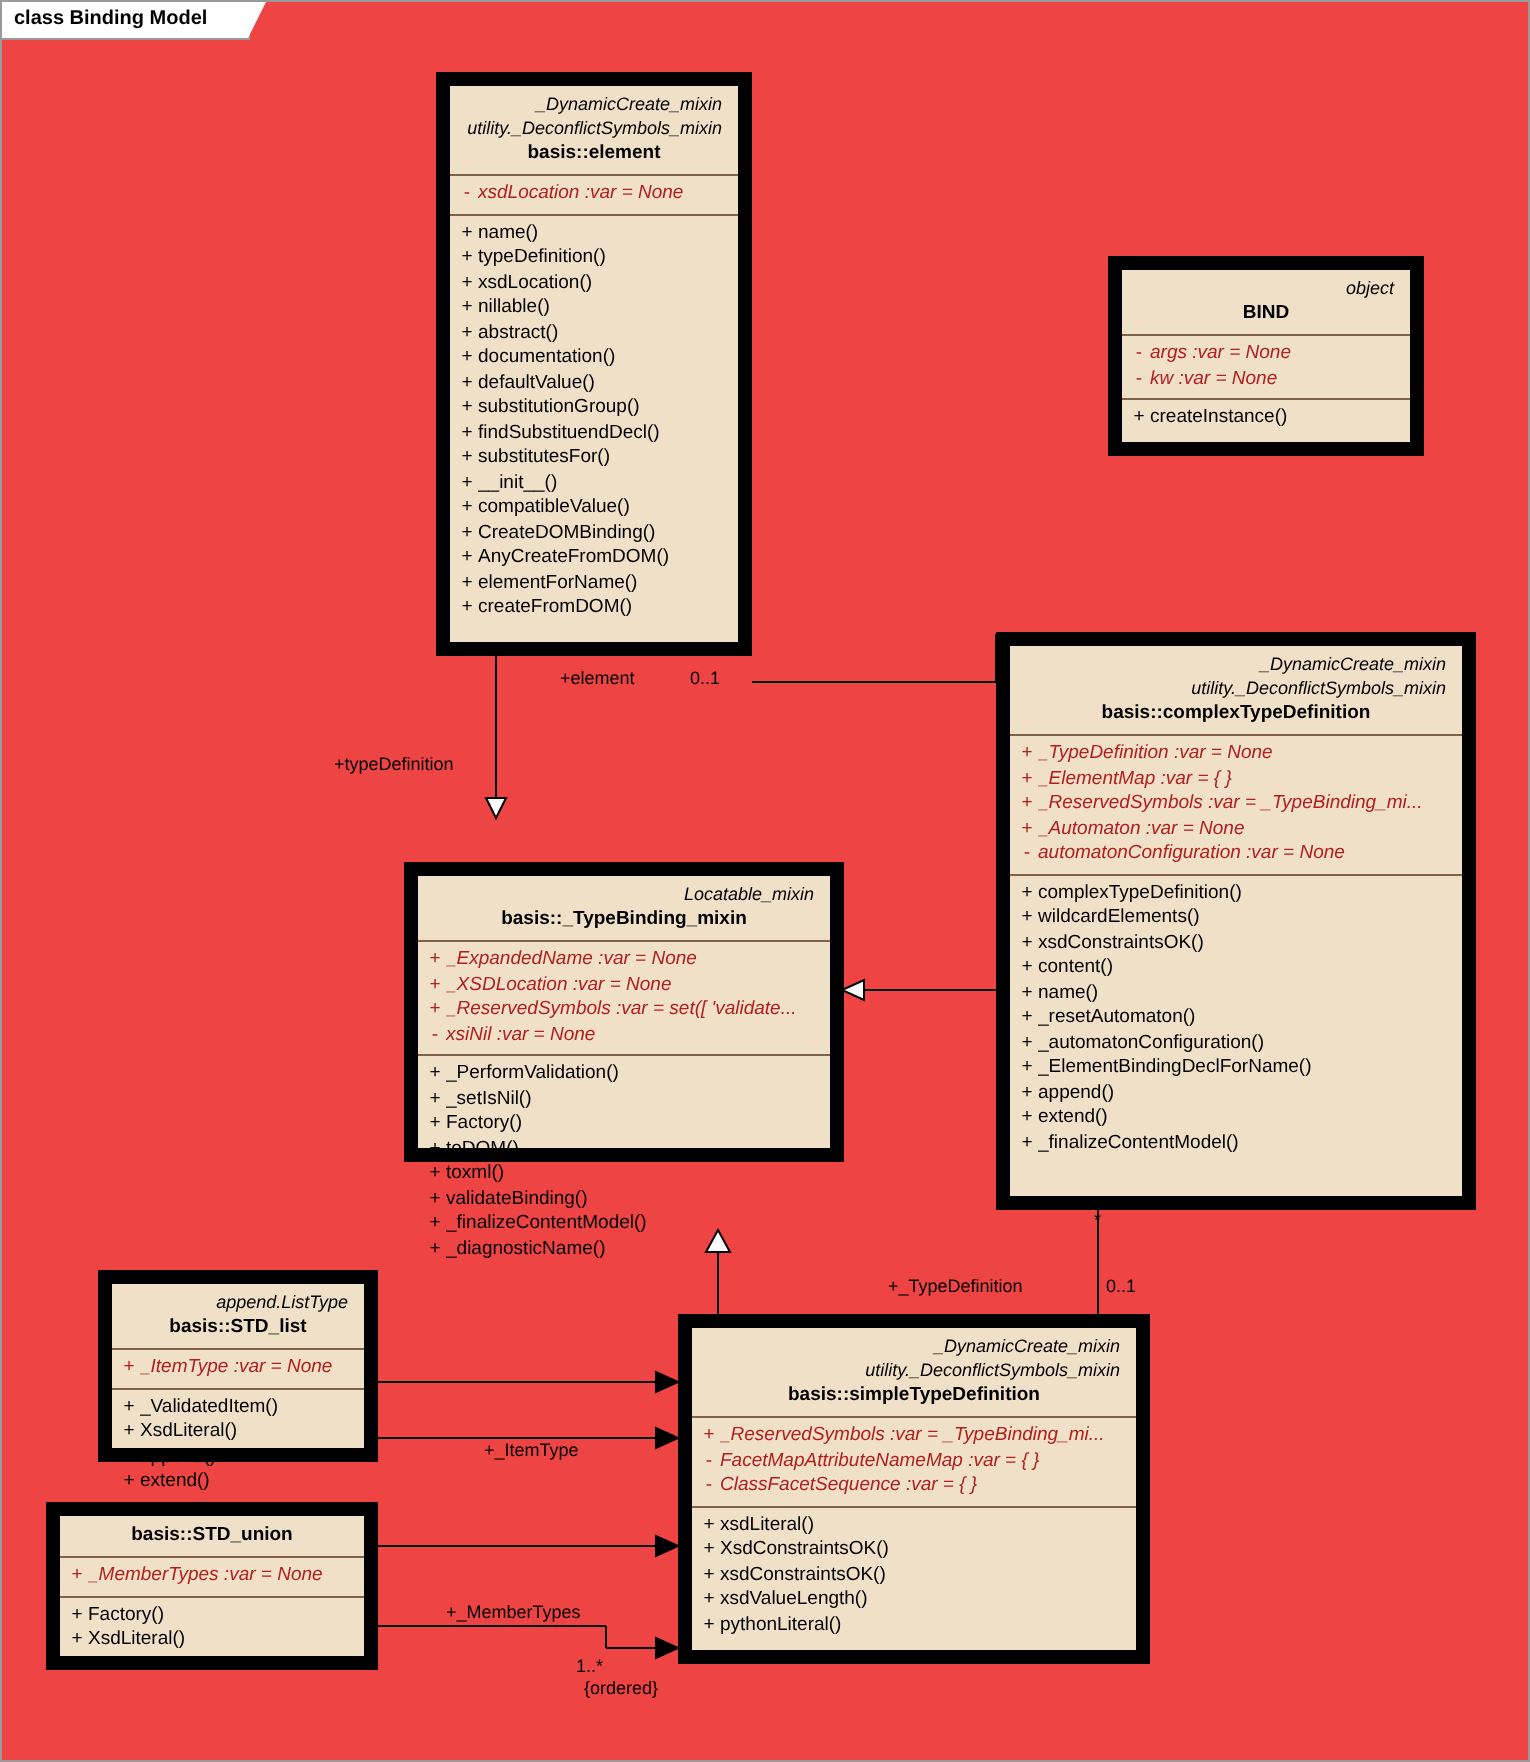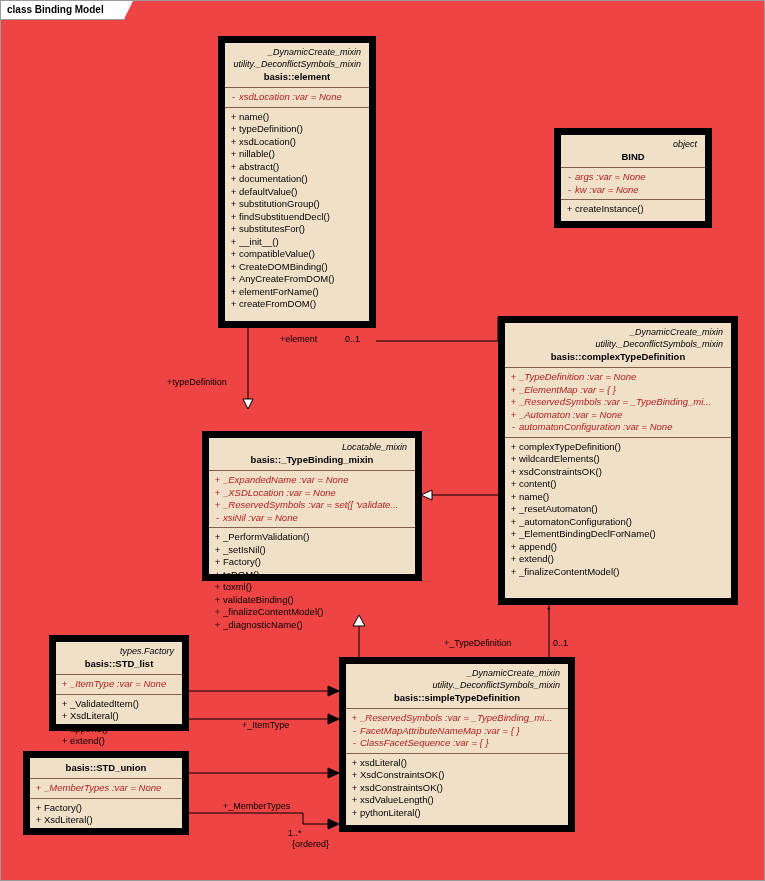--- a/index.html
+++ b/index.html
@@ -391,21 +391,21 @@
         </div>
       <div class="member op">
           <span class="vis">+</span>
           <span class="txt">_diagnosticName()</span>
         </div>
     </div>
   </div>
 
   <div class="uml-class" style="left:48px; top:634px; width:140px; height:96px;">
     <div class="hdr">
-      <span class="stereo">types.Factory</span>
+      <span class="stereo">append.ListType</span>
       <span class="cname">basis::STD_list</span>
     </div>
     <div class="sep compartment">
       <div class="member attr">
           <span class="vis">+</span>
           <span class="txt">_ItemType  :var = None</span>
         </div>
     </div>
     <div class="sep compartment">
       <div class="member op">

